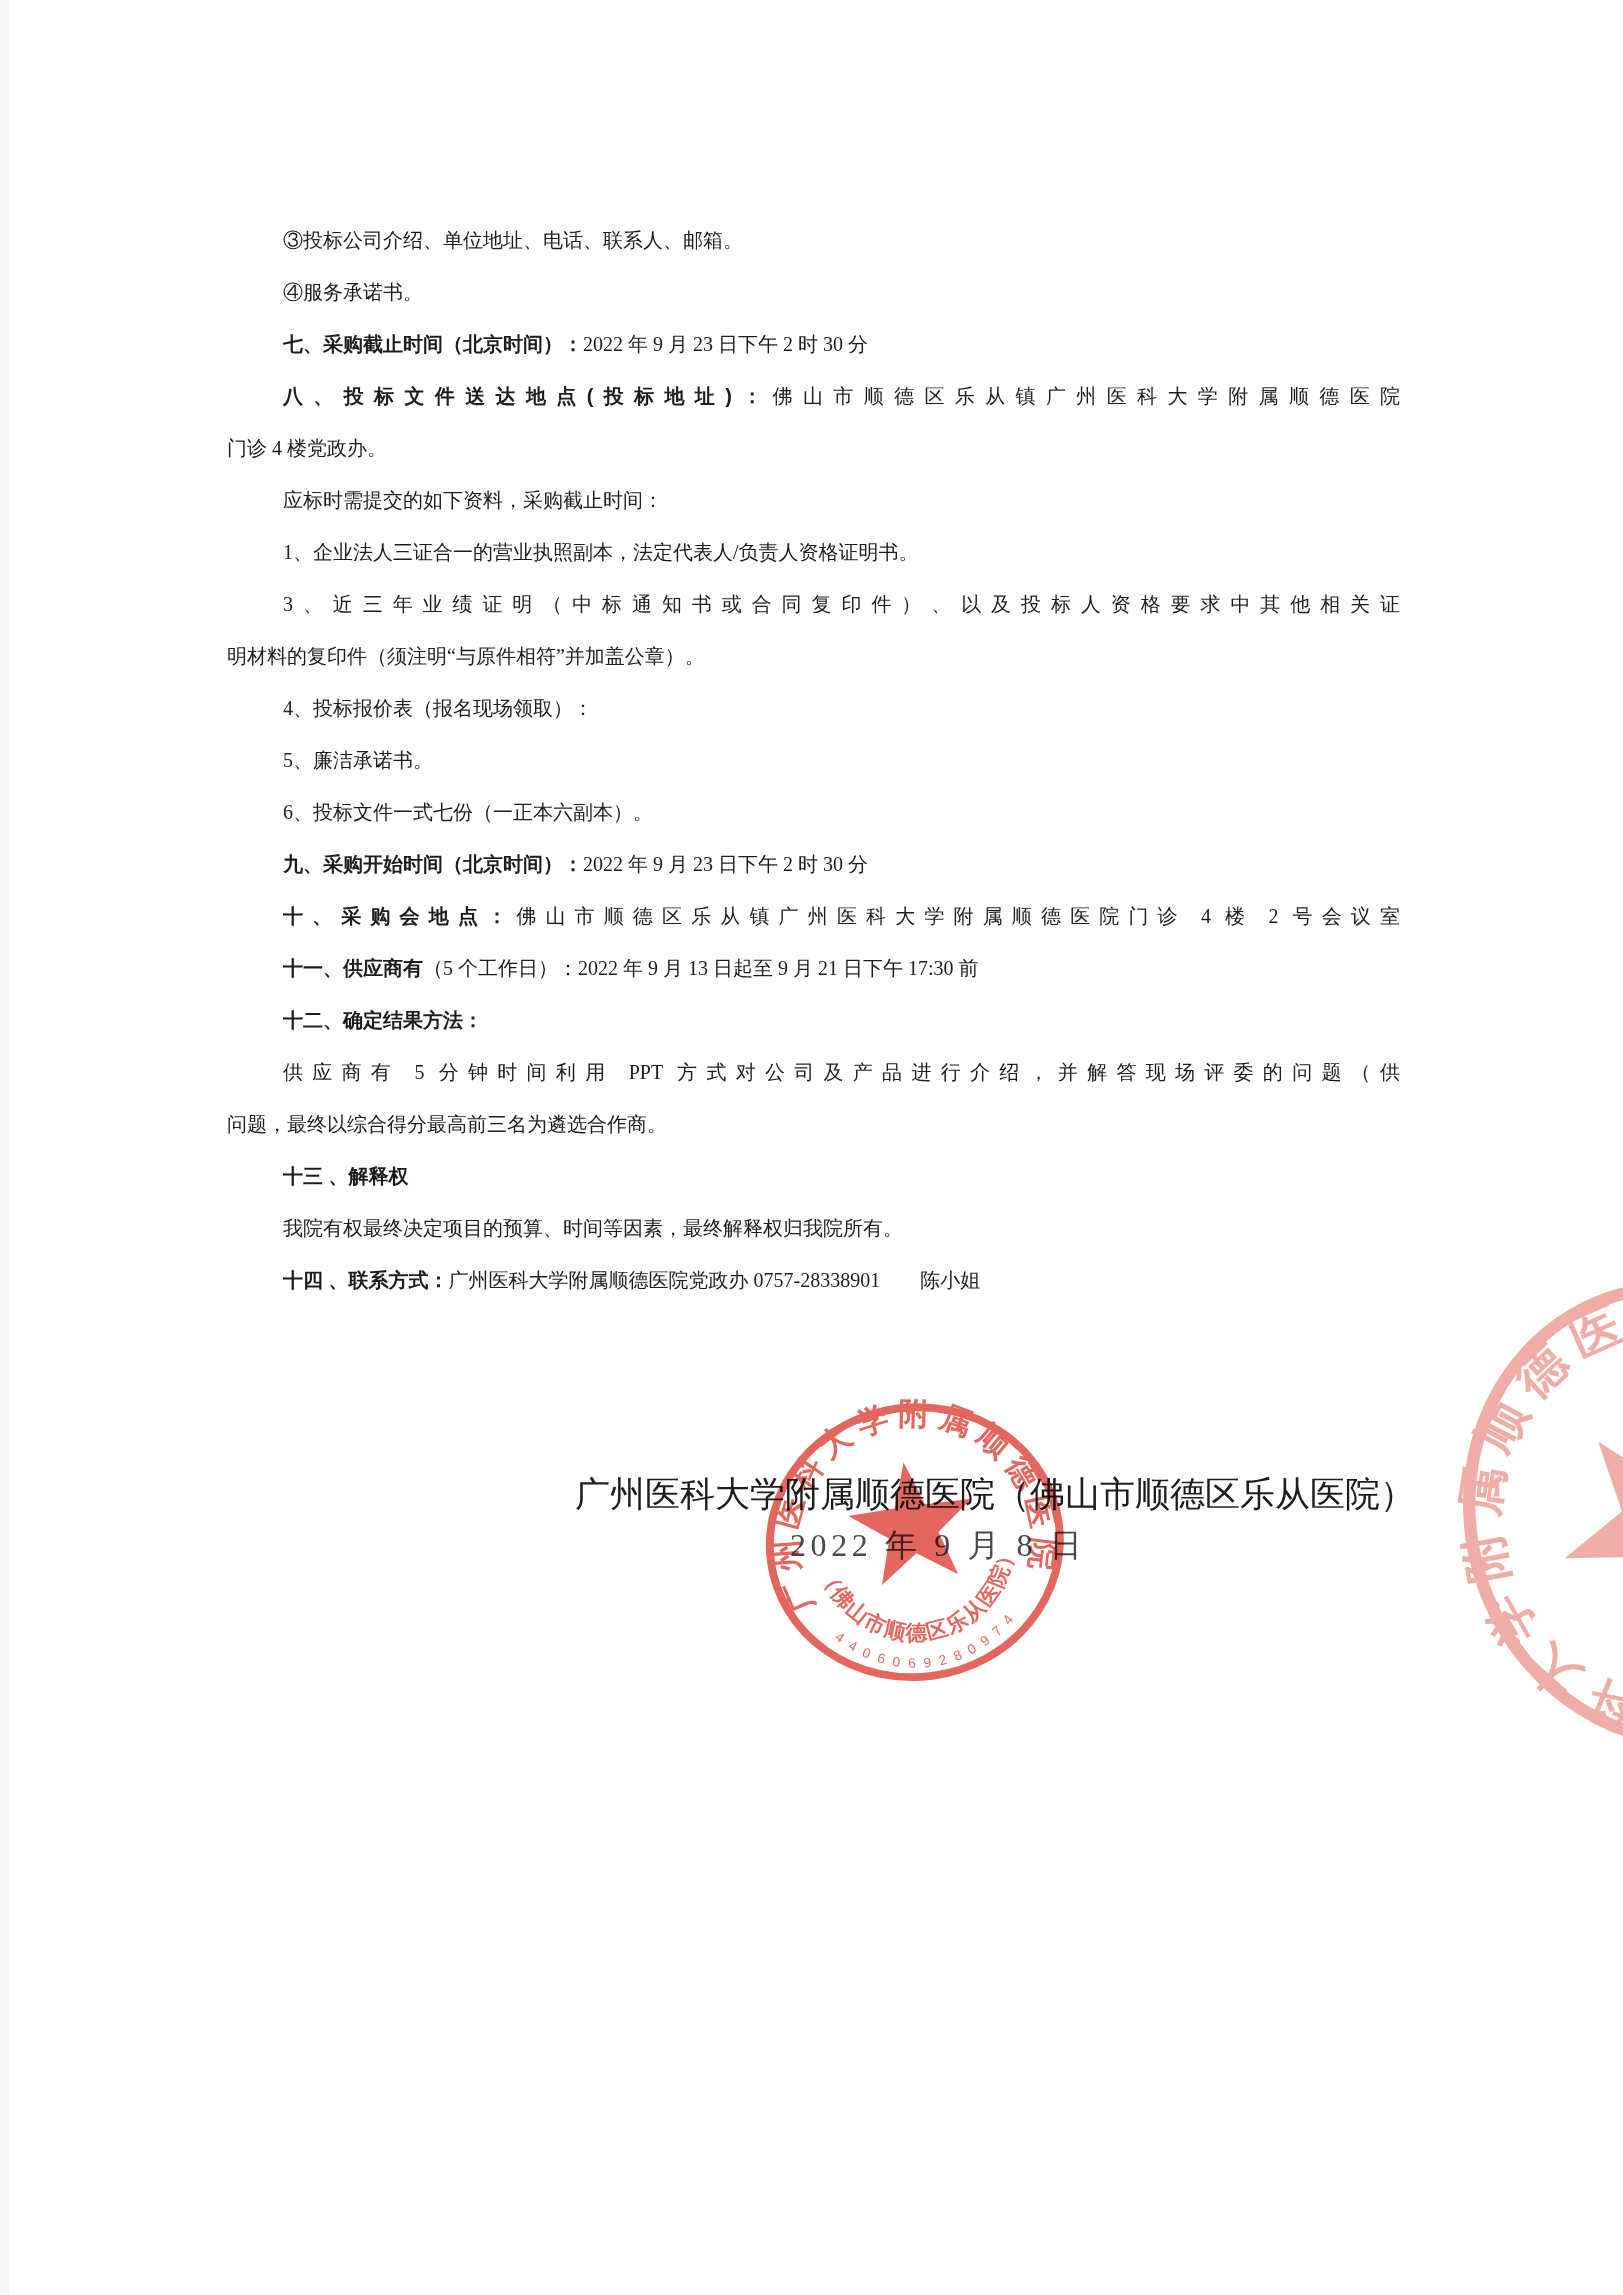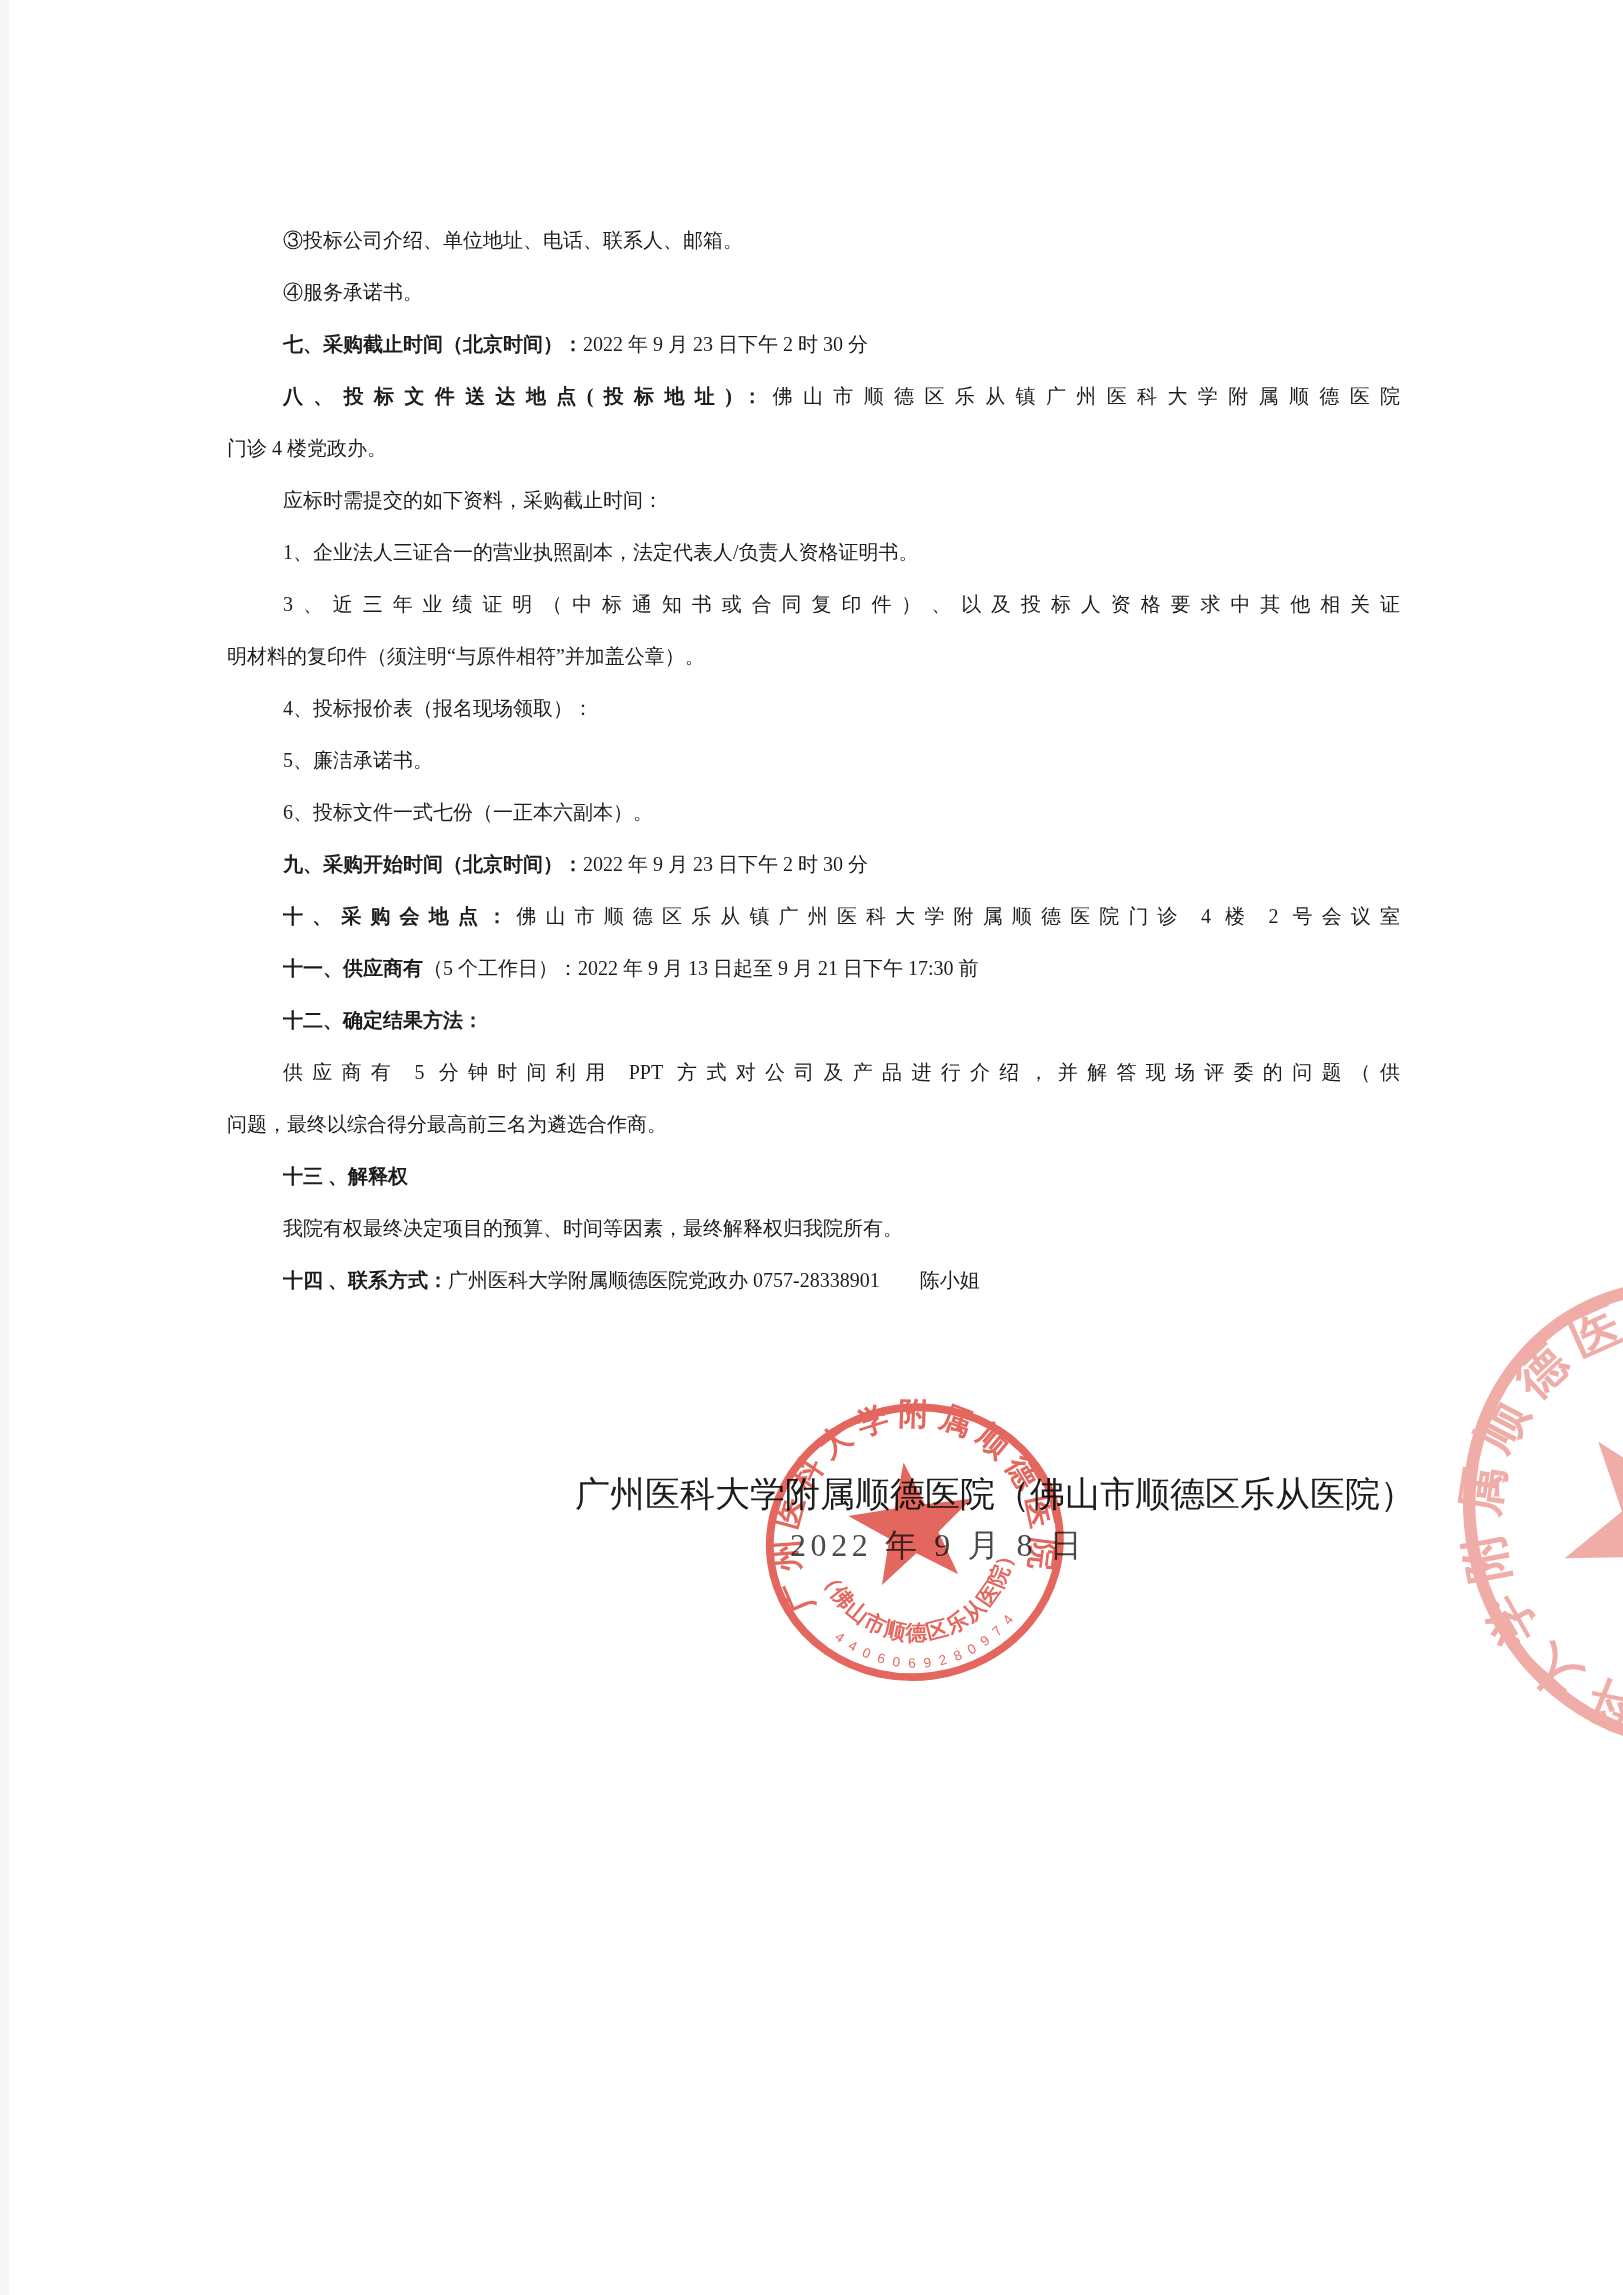--- a/index.html
+++ b/index.html
@@ -7,21 +7,21 @@
   .page {
     position:relative; width:1624px; height:2295px; background:#ffffff;
     overflow:hidden; font-family:"Liberation Serif","DejaVu Serif",serif;
     color:#1c1c1c;
   }
   .scan-edge { position:absolute; left:0; top:0; width:9.2px; height:100%; background:#f6f6f6; }
   .body-text { position:absolute; left:227px; top:214px; width:1173px; }
   .line { margin:0; height:52px; line-height:52px; font-size:20px; white-space:nowrap; }
   .line.indent { text-indent:56px; }
   .line.full { white-space:normal; text-align:justify; text-align-last:justify; overflow:hidden; }
-  .line b { font-family:Liberation Serif, serif; font-weight:700; }
+  .line b { font-family:Liberation Sans, sans-serif; font-weight:700; }
   .sig-org { position:absolute; left:575px; top:1471px; font-size:35px; white-space:nowrap; }
   .sig-date { position:absolute; left:790px; top:1524px; font-size:32px; color:#4a4a4a; letter-spacing:4.6px; white-space:nowrap; }
   .stamp { position:absolute; mix-blend-mode:multiply; color:var(--stamp-color);
            font-family:"Liberation Sans","DejaVu Sans",sans-serif; }
   .stamp-main { left:758px; top:1393px; width:314px; height:301px; opacity:.88; transform:rotate(-8deg); }
   .stamp-side { left:1438px; top:1258px; width:496px; height:512px; opacity:.48; transform:rotate(-110deg); }
   .stamp svg { display:block; width:100%; height:100%; overflow:visible; }
   .stamp text { fill:currentColor; }
 </style>
 </head>

